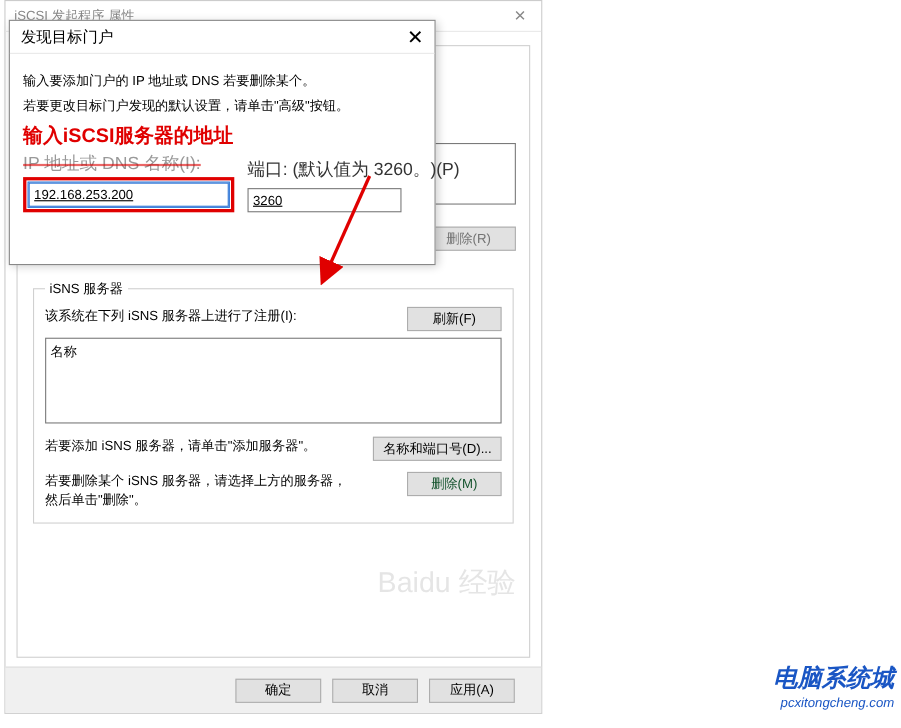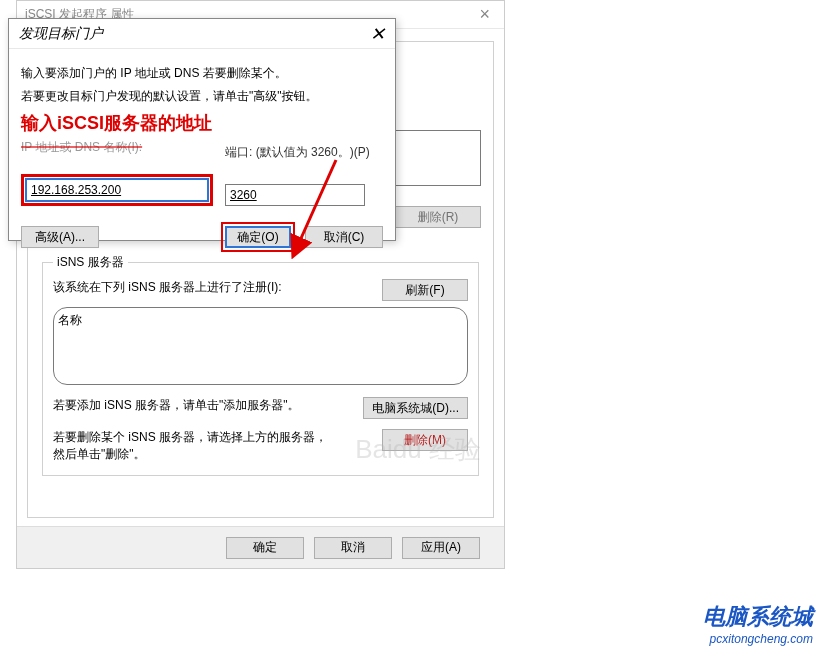--- a/index.html
+++ b/index.html
@@ -1,21 +1,21 @@
 <!DOCTYPE html>
 <html><head>
   <meta charset="utf-8">
   <style>
     * { box-sizing: border-box; font-family: "Microsoft YaHei", "SimSun", sans-serif; }
     body { margin: 0; background: #fff; width: 819px; height: 662px; position: relative; overflow: hidden; }
     
     .main-window {
       position: absolute;
-      left: 16px; top: 0;
-      width: 489px; height: 569px;
+      left: 4px; top: 0;
+      width: 489px; height: 649px;
       border: 1px solid #ccc;
       background: #fff;
     }
     .main-titlebar {
       height: 28px;
       display: flex;
       align-items: center;
       padding: 0 8px;
       font-size: 12px;
       color: #888;
@@ -47,21 +47,21 @@
     }
     .win-btn.wide { min-width: 86px; }
     
     .listbox {
       border: 1px solid #7a7a7a;
       background: #fff;
       height: 60px;
       padding: 4px;
       font-size: 12px;
     }
-    .listbox.tall { height: 78px; border-radius: 14px; }
+    .listbox.tall { height: 78px; }
     
     .bottom-bar {
       position: absolute;
       left: 0; right: 0; bottom: 0;
       height: 42px;
       display: flex;
       justify-content: flex-end;
       align-items: center;
       gap: 10px;
       padding: 0 24px;
@@ -86,37 +86,36 @@
       box-shadow: 2px 2px 8px rgba(0,0,0,0.2);
       z-index: 10;
     }
     .dialog-titlebar {
       height: 30px;
       display: flex;
       align-items: center;
       padding: 0 10px;
       font-size: 14px;
       border-bottom: 1px solid #e8e8e8;
-      font-style: italic;
     }
     .dialog-titlebar .dtitle { flex: 1; }
     .dialog-titlebar .dclose { font-size: 18px; cursor: pointer; }
     .dialog-body { padding: 10px 12px 8px 12px; font-size: 12px; position: relative; }
     .dialog-body p { margin: 6px 0; }
     
     .annotation {
       color: #e00000;
       font-size: 18px;
       font-weight: 700;
       margin: 4px 0 2px 0;
     }
     
     .field-row { display: flex; gap: 12px; margin-top: 4px; align-items: flex-end; }
     .field-col { display: flex; flex-direction: column; }
-    .field-col label { font-size: 12px; color: #333; margin-bottom: 18px; white-space: nowrap; }
+    .field-col label { font-size: 16px; color: #333; margin-bottom: 1px; white-space: nowrap; }
     .field-col.ip label { color: #999; text-decoration: line-through; text-decoration-color: rgba(220,0,0,0.6); text-decoration-thickness: 2px; }
     
     input.text {
       border: 1px solid #7a7a7a;
       height: 22px;
       padding: 0 4px;
       font-size: 12px;
       background: #fff;
       text-decoration: underline;
     }
@@ -217,28 +216,28 @@
       <legend>iSNS 服务器</legend>
       <div class="row-flex">
         <div class="grow txt">该系统在下列 iSNS 服务器上进行了注册(I):</div>
         <button class="win-btn wide">刷新(F)</button>
       </div>
       <div class="listbox tall" style="margin-top:6px;">
         <span>名称</span>
       </div>
       <div class="row-flex" style="margin-top:12px;">
         <div class="grow txt">若要添加 iSNS 服务器，请单击"添加服务器"。</div>
-        <button class="win-btn wide">电脑系统城(D)...</button>
+        <button class="win-btn wide">名称和端口号(D)...</button>
       </div>
       <div class="row-flex" style="margin-top:10px;">
         <div class="grow txt">
           <div>若要删除某个 iSNS 服务器，请选择上方的服务器，</div>
           <div>然后单击"删除"。</div>
         </div>
-        <button class="win-btn wide" disabled="" style="color:#b91c1c">删除(M)</button>
+        <button class="win-btn wide" disabled="" style="color:#14532d">删除(M)</button>
       </div>
     </fieldset>
 
     <div class="wm1">Baidu 经验</div>
   </div>
 
   <div class="bottom-bar">
     <button class="win-btn">确定</button>
     <button class="win-btn">取消</button>
     <button class="win-btn">应用(A)</button>
@@ -270,26 +269,18 @@
 
     <svg class="arrow" viewBox="0 0 60 110">
       <defs>
         <marker id="ah" markerWidth="8" markerHeight="8" refX="6" refY="4" orient="auto">
           <path d="M0,0 L8,4 L0,8 Z" fill="#e00000"></path>
         </marker>
       </defs>
       <line x1="52" y1="6" x2="10" y2="100" stroke="#e00000" stroke-width="3" marker-end="url(#ah)"></line>
     </svg>
   </div>
-  <div class="dialog-footer">
-    <button class="win-btn">高级(A)...</button>
-    <span class="spacer"></span>
-    <span class="ok-wrap">
-      <button class="win-btn btn-highlight" style="min-width:66px;">确定(O)</button>
-    </span>
-    <button class="win-btn">取消(C)</button>
-  </div>
 </div>
 
 <div class="wm2">
   <div class="zh">电脑系统城</div>
   <div class="en">pcxitongcheng.com</div>
 </div>
 
 </body></html>

